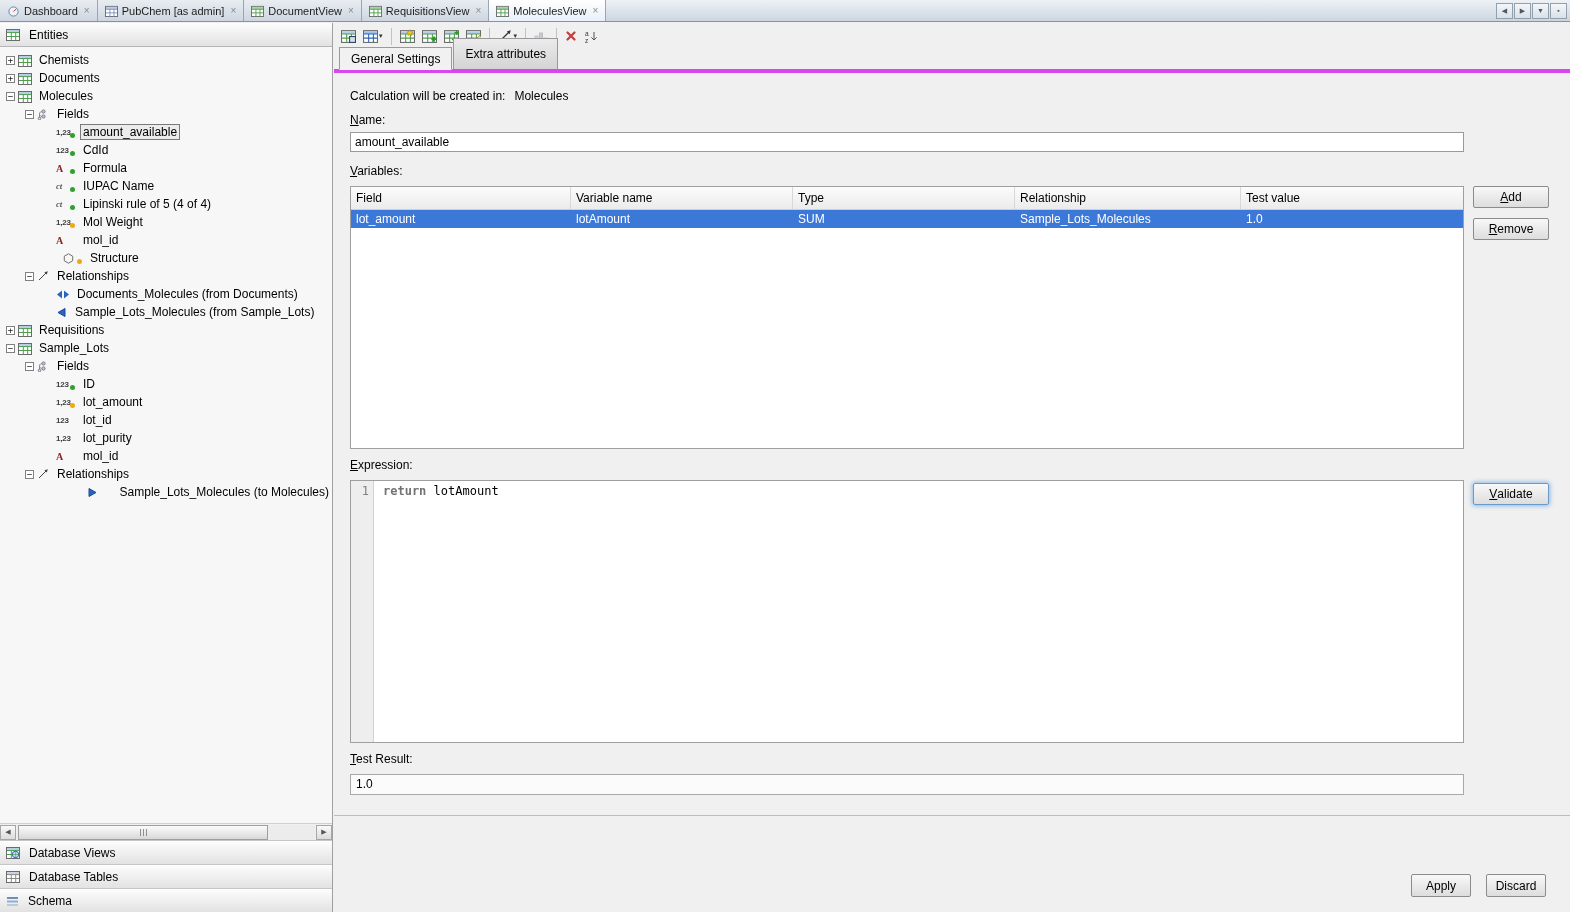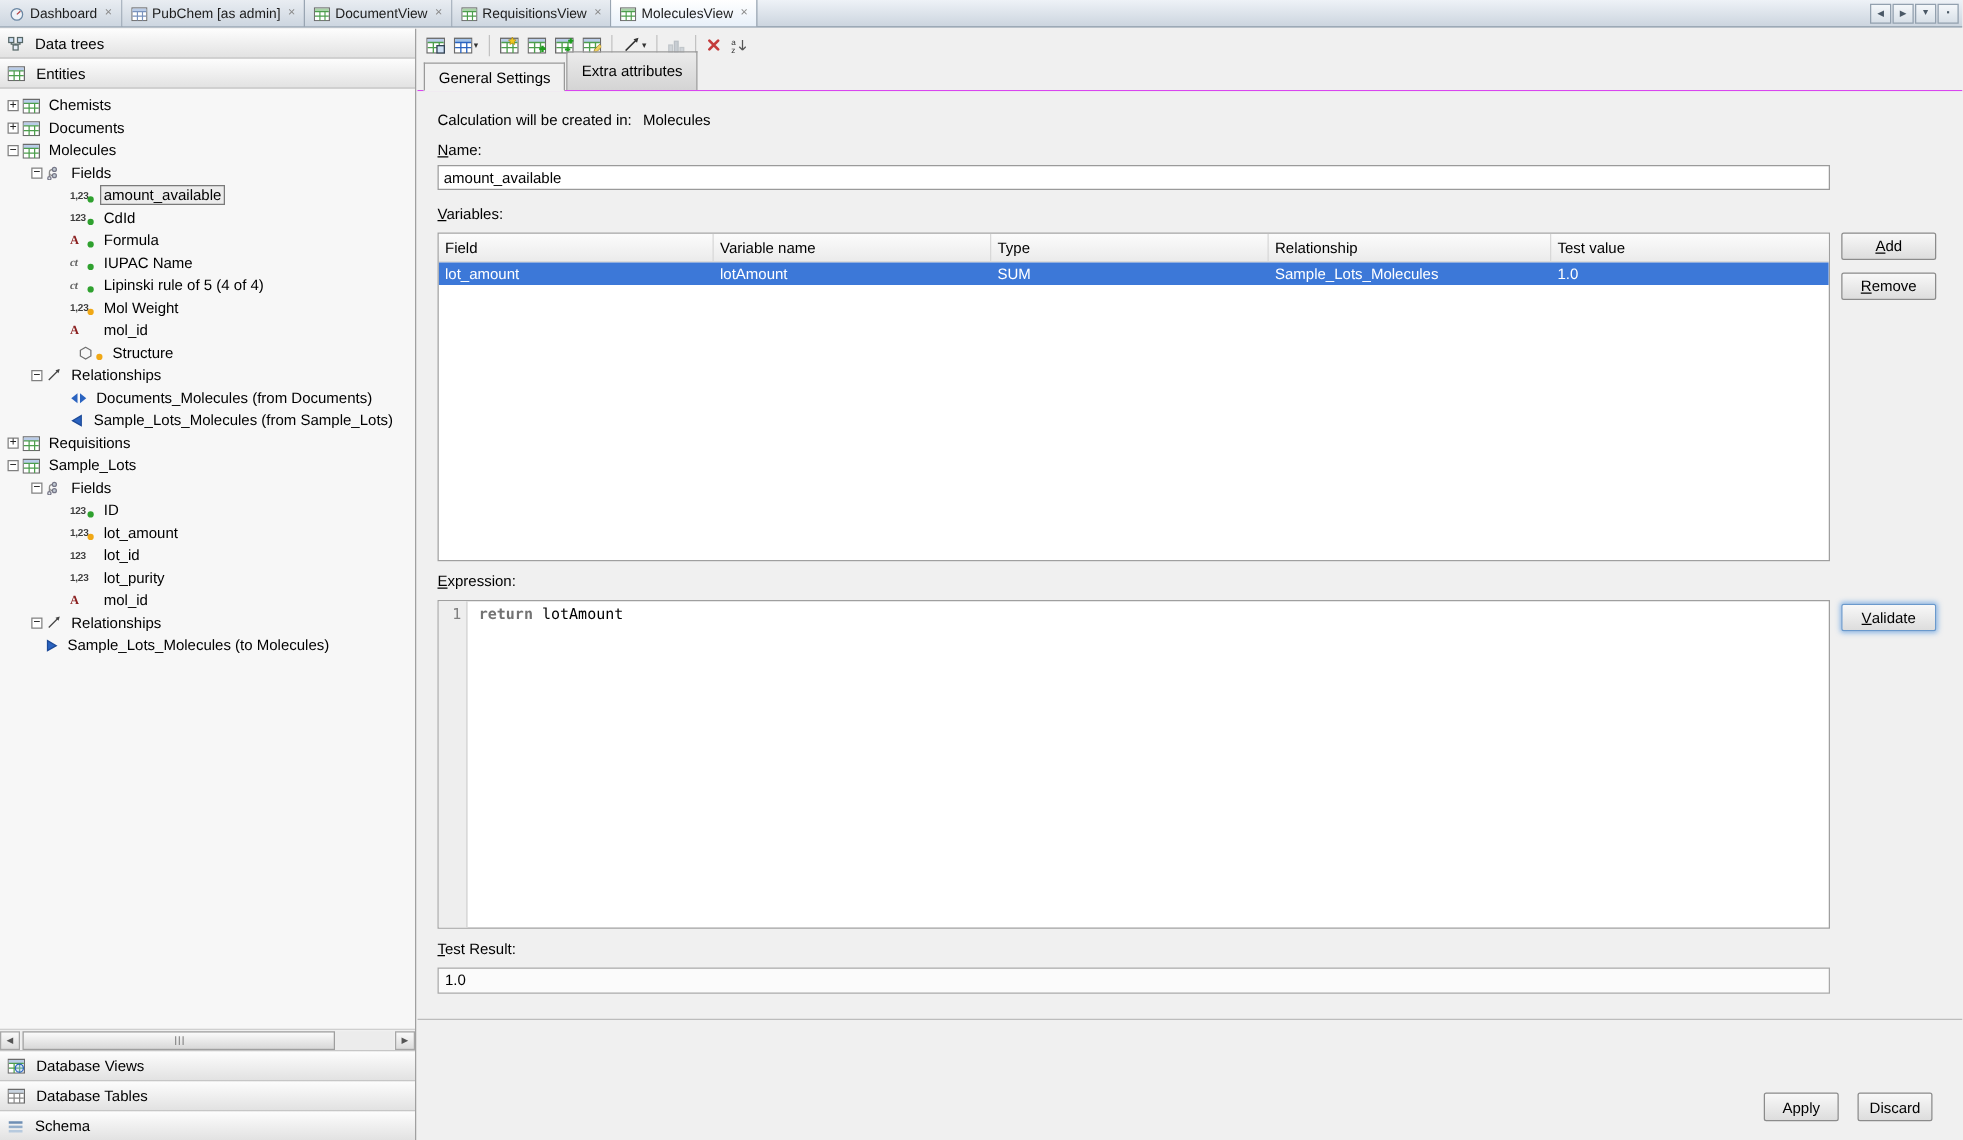--- a/index.html
+++ b/index.html
@@ -43,21 +43,21 @@
 .sthumb{position:absolute;left:1px;top:0;width:84%;height:15px;border:1px solid #9e9e9e;background:linear-gradient(#fbfbfb,#d8d8d8);display:flex;align-items:center;justify-content:center;gap:2px;}
 .grip{width:1px;height:7px;background:#909090;}
 
 
 #main{position:absolute;left:334px;top:23px;right:0;bottom:0;}
 #toolbar{position:absolute;left:0;top:0;right:0;height:26px;display:flex;align-items:center;gap:7px;padding-left:7px;}
 .tbtn{height:20px;display:flex;align-items:center;gap:1px;}
 .tbtn.disabled{opacity:.45;}
 .caret{font-size:7px;color:#333;}
 .tsep{width:1px;height:17px;background:#c2c2c2;margin:0 1px;}
-#mtabs{position:absolute;left:0;top:26px;right:0;height:24px;display:flex;align-items:flex-end;padding-left:5px;border-bottom:1px solid #d946ef;}
+#mtabs{position:absolute;left:0;top:26px;right:0;height:24px;display:flex;align-items:flex-end;padding-left:5px;border-bottom:4px solid #d946ef;}
 .mtab{height:31px;display:flex;align-items:center;padding:0 11px;border:1px solid #999;border-bottom:none;background:linear-gradient(#ebebeb,#d4d4d4);margin-right:1px;position:relative;cursor:default;}
 .mtab.active{height:23px;background:#f1f1f1;margin-bottom:-1px;border-bottom:1px solid #f1f1f1;z-index:2;}
 #content{position:absolute;left:0;top:50px;right:0;bottom:97px;background:#f0f0f0;}
 #created-line{position:absolute;left:16px;top:16px;}
 #created-value{margin-left:9px;}
 .flabel{position:absolute;font-size:12px;}
 #name-label{left:16px;top:40px;}
 #name-input{position:absolute;left:16px;top:59px;width:1114px;height:20px;border:1px solid #9a9a9a;background:#fff;font:12px "Liberation Sans",sans-serif;padding:0 4px;}
 #variables-label{left:16px;top:91px;}
 #vartable{position:absolute;left:16px;top:113px;width:1114px;height:263px;background:#fff;border:1px solid #9f9f9f;overflow:hidden;}
@@ -148,31 +148,20 @@
         <div class="wctl">◀</div>
         <div class="wctl">▶</div>
         <div class="wctl">▼</div>
         <div class="wctl">▪</div>
       </div>
   </div>
 
   <div id="sidebar">
     <div class="sideheader">
       <span class="ticon">
-          <svg width="13" height="12" viewBox="0 0 13 12">
-            <rect x="1" y="1" width="4" height="4" fill="#cfe0f4" stroke="#566"></rect>
-            <rect x="8" y="1" width="4" height="4" fill="#cfe0f4" stroke="#566"></rect>
-            <rect x="4.5" y="7" width="4" height="4" fill="#e8eef8" stroke="#566"></rect>
-            <path d="M3 5V6.3H10V5 M6.5 6.3V7" stroke="#566" fill="none"></path>
-          </svg>
-        </span>
-      <span>Data trees</span>
-    </div>
-    <div class="sideheader">
-      <span class="ticon">
           <svg width="14" height="13" viewBox="0 0 14 13">
             <rect x="0.5" y="1.5" width="13" height="11" fill="#ffffff" stroke="#6a6a6a"></rect>
             <rect x="1" y="2" width="12" height="2.6" fill="#b9cce8"></rect>
             <path d="M1 4.6H13 M1 8.5H13 M5.3 4.6V12.4 M9.7 4.6V12.4" stroke="#4d9e4d" stroke-width="1" fill="none"></path>
           </svg>
         </span>
       <span>Entities</span>
     </div>
     <div id="tree">
         <div class="trow" style="padding-left: 6px;">
@@ -390,21 +379,21 @@
         <div class="trow" style="padding-left: 25px;">
           <span class="texp">−</span>
           <span class="ticon">
             <svg width="13" height="12" viewBox="0 0 13 12">
               <path d="M2 10L10 2" stroke="#444"></path>
               <path d="M10.8 1.2l-3.4 1 2.4 2.4z" fill="#444"></path>
             </svg>
           </span>
           <span class="tlabel">Relationships</span>
         </div>
-        <div class="trow" style="padding-left: 23px;">
+        <div class="trow" style="padding-left: 60px; justify-content: space-between;">
           <span class="texp-spacer"></span>
           <span class="ticon">
             <svg width="12" height="11" viewBox="0 0 12 11">
               <path d="M3 1.5L10 5.5L3 9.5Z" fill="#2a63c0" stroke="#1c4a99"></path>
             </svg>
           </span>
           <span class="tlabel">Sample_Lots_Molecules (to Molecules)</span>
         </div>
       </div>
     <div id="hscroll">

